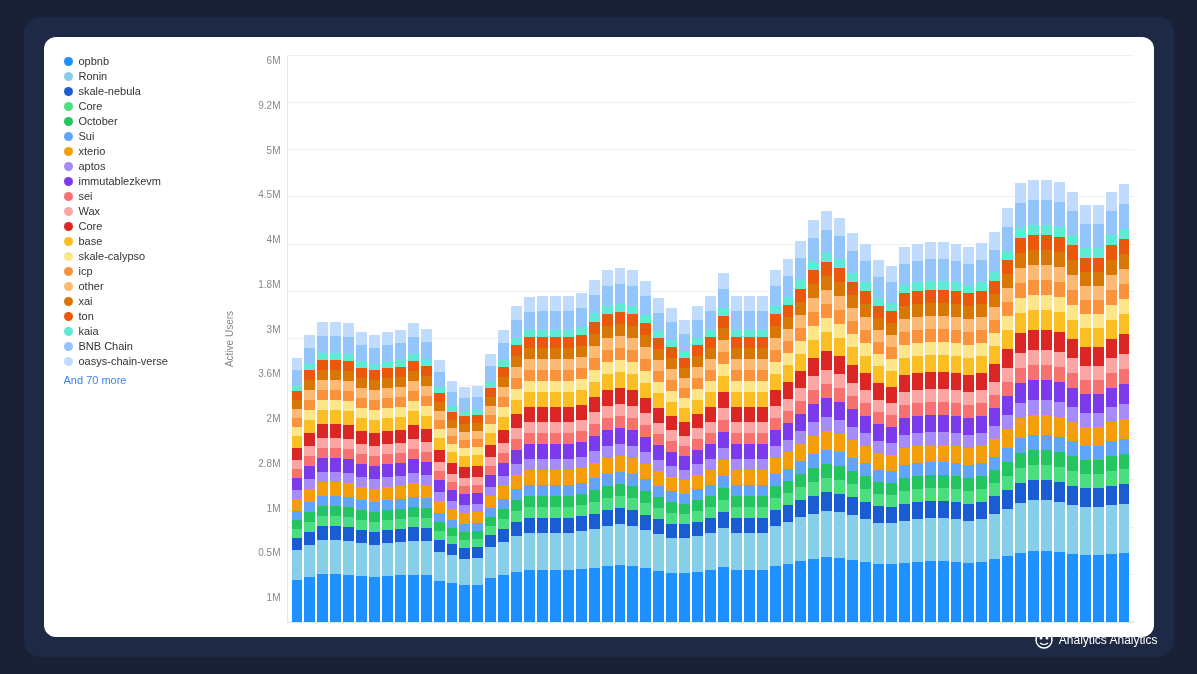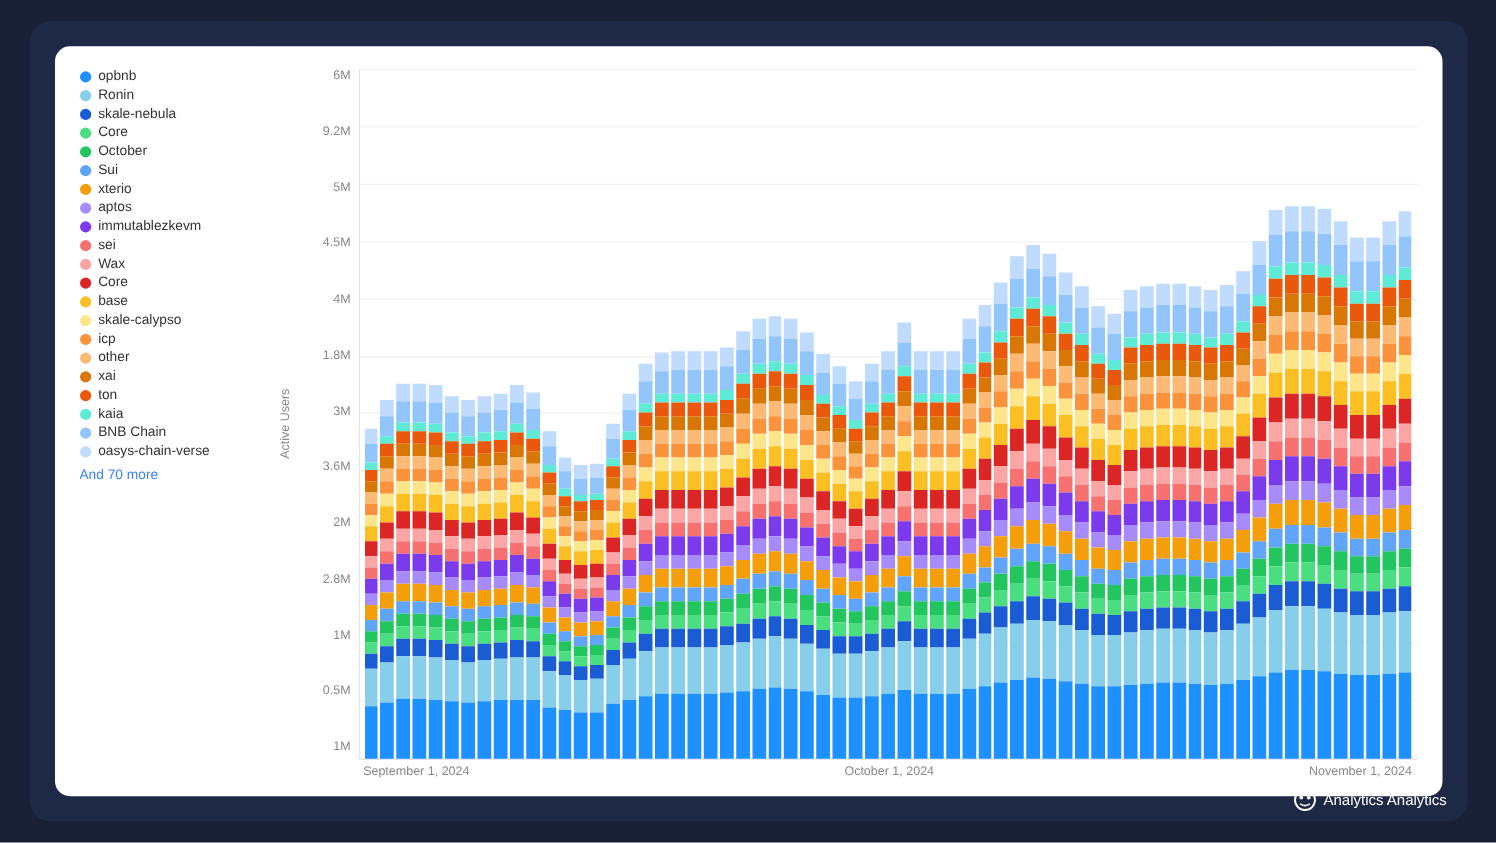--- a/index.html
+++ b/index.html
@@ -1810,27 +1810,20 @@
                     <div class="bar-segment" style="height: 15px; background: rgb(251, 146, 60);"></div>
                     <div class="bar-segment" style="height: 15px; background: rgb(253, 186, 116);"></div>
                     <div class="bar-segment" style="height: 15px; background: rgb(217, 119, 6);"></div>
                     <div class="bar-segment" style="height: 15px; background: rgb(234, 88, 12);"></div>
                     <div class="bar-segment" style="height: 10px; background: rgb(94, 234, 212);"></div>
                     <div class="bar-segment" style="height: 25px; background: rgb(147, 197, 253);"></div>
                     <div class="bar-segment" style="height: 20px; background: rgb(191, 219, 254);"></div>
                   </div>
                 </div>
             </div>
-            <div class="x-axis">
-              <div class="x-labels" id="x-labels-container">
-                  <span class="x-label">September 1, 2024</span>
-                  <span class="x-label">October 1, 2024</span>
-                  <span class="x-label">November 1, 2024</span>
-                </div>
-            </div>
           </div>
         </div>
       </div>
     </div>
   </div>
   <div class="footer">
     <div class="fp-logo">
       <svg width="18" height="18" viewBox="0 0 18 18">
         <circle cx="9" cy="9" r="8" fill="none" stroke="#fff" stroke-width="1.5"></circle>
         <circle cx="6" cy="7" r="1.5" fill="#fff"></circle>

